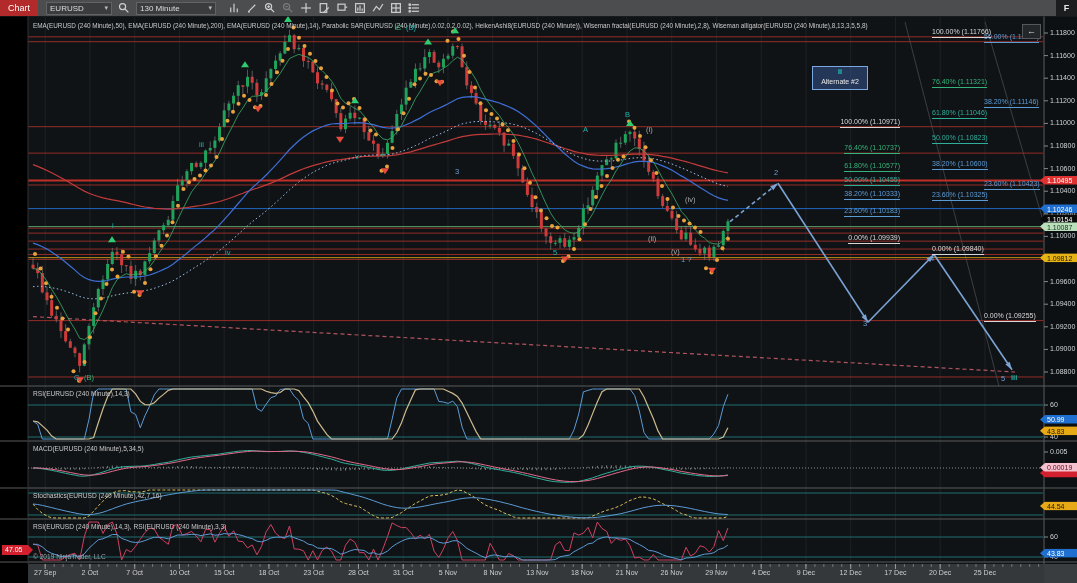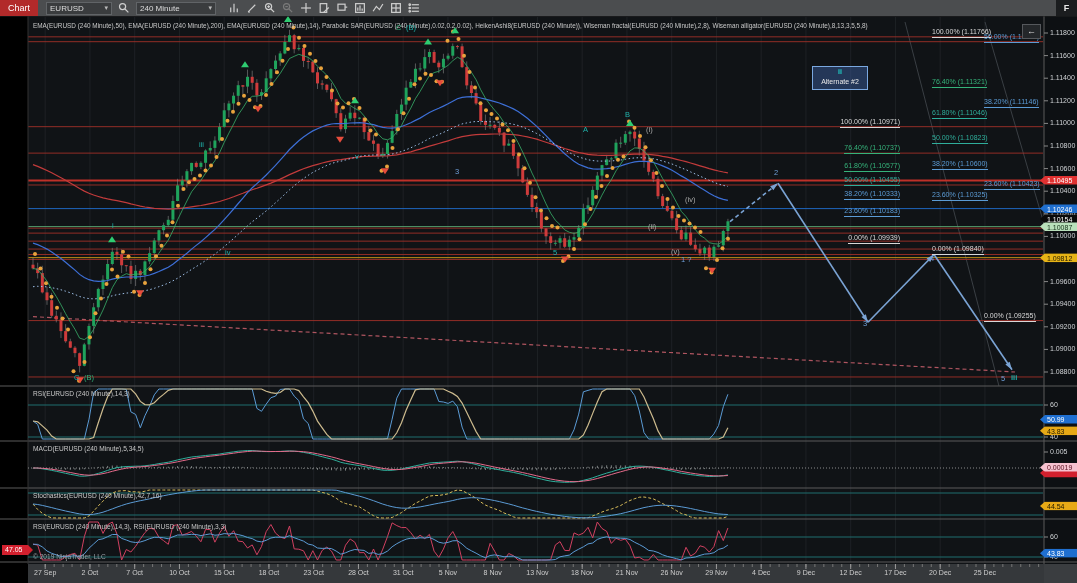--- a/index.html
+++ b/index.html
@@ -942,21 +942,21 @@
       <div class="lbl" style="color: rgb(32, 178, 170); font-size: 7.5px; left: 406px; top: 28px;">(B)</div>
       <div class="lbl" style="color: rgb(32, 178, 170); font-size: 7.5px; left: 199px; top: 145px;">iii</div>
       <div class="lbl" style="color: rgb(32, 178, 170); font-size: 7.5px; left: 112px; top: 226px;">i</div>
       <div class="lbl" style="color: rgb(32, 178, 170); font-size: 7.5px; left: 225px; top: 253px;">iv</div>
       <div class="lbl" style="color: rgb(32, 178, 170); font-size: 7.5px; left: 355px; top: 157px;">v</div>
       <div class="lbl" style="color: rgb(111, 159, 216); font-size: 7.5px; left: 455px; top: 172px;">3</div>
       <div class="lbl" style="color: rgb(32, 178, 170); font-size: 7.5px; left: 583px; top: 130px;">A</div>
       <div class="lbl" style="color: rgb(32, 178, 170); font-size: 7.5px; left: 625px; top: 115px;">B</div>
       <div class="lbl" style="color: rgb(170, 170, 170); font-size: 7.5px; left: 646px; top: 130px;">(i)</div>
       <div class="lbl" style="color: rgb(170, 170, 170); font-size: 7.5px; left: 685px; top: 200px;">(iv)</div>
-      <div class="lbl" style="color: rgb(170, 170, 170); font-size: 7.5px; left: 648px; top: 227px;">(ii)</div>
+      <div class="lbl" style="color: rgb(170, 170, 170); font-size: 7.5px; left: 648px; top: 239px;">(ii)</div>
       <div class="lbl" style="color: rgb(170, 170, 170); font-size: 7.5px; left: 671px; top: 252px;">(v)</div>
       <div class="lbl" style="color: rgb(32, 178, 170); font-size: 7.5px; left: 553px; top: 253px;">5</div>
       <div class="lbl" style="color: rgb(111, 159, 216); font-size: 7.5px; left: 681px; top: 260px;">1 ?</div>
       <div class="lbl" style="color: rgb(111, 159, 216); font-size: 7.5px; left: 774px; top: 173px;">2</div>
       <div class="lbl" style="color: rgb(111, 159, 216); font-size: 7.5px; left: 863px; top: 324px;">3</div>
       <div class="lbl" style="color: rgb(111, 159, 216); font-size: 7.5px; left: 930px; top: 259px;">4</div>
       <div class="lbl" style="color: rgb(111, 159, 216); font-size: 7.5px; left: 1001px; top: 379px;">5</div>
       <div class="lbl" style="color: rgb(32, 178, 170); font-size: 7.5px; left: 1011px; top: 378px; font-weight: bold;">iii</div>
       <div class="lbl" style="color: rgb(32, 178, 170); font-size: 7.5px; left: 74px; top: 378px;">C</div>
       <div class="lbl" style="color: rgb(53, 179, 122); font-size: 7.5px; left: 84px; top: 378px;">(B)</div>
@@ -1017,21 +1017,21 @@
       <span>EURUSD</span>
       <span class="chev">▾</span>
     </div>
     <span class="tbicon" id="search-slot">
         <svg width="12" height="12" viewBox="0 0 11 11" stroke="#cfcfcf" stroke-width="1.1" fill="none">
           <circle cx="4.2" cy="4.2" r="2.8"></circle>
           <line x1="6.4" y1="6.4" x2="9.5" y2="9.5"></line>
         </svg>
       </span>
     <div class="combo" style="width:72px">
-      <span>240 Minute</span>
+      <span>130 Minute</span>
       <span class="chev">▾</span>
     </div>
     <div id="icon-strip" style="display:flex;align-items:center;margin-left:6px">
         <span class="tbicon">
           <svg width="12" height="12" viewBox="0 0 11 11" stroke="#cfcfcf" stroke-width="1.1" fill="none">
             <line x1="2.5" y1="9.5" x2="2.5" y2="5"></line>
             <line x1="5.5" y1="9.5" x2="5.5" y2="1.5"></line>
             <line x1="8.5" y1="9.5" x2="8.5" y2="6"></line>
           </svg>
         </span>

